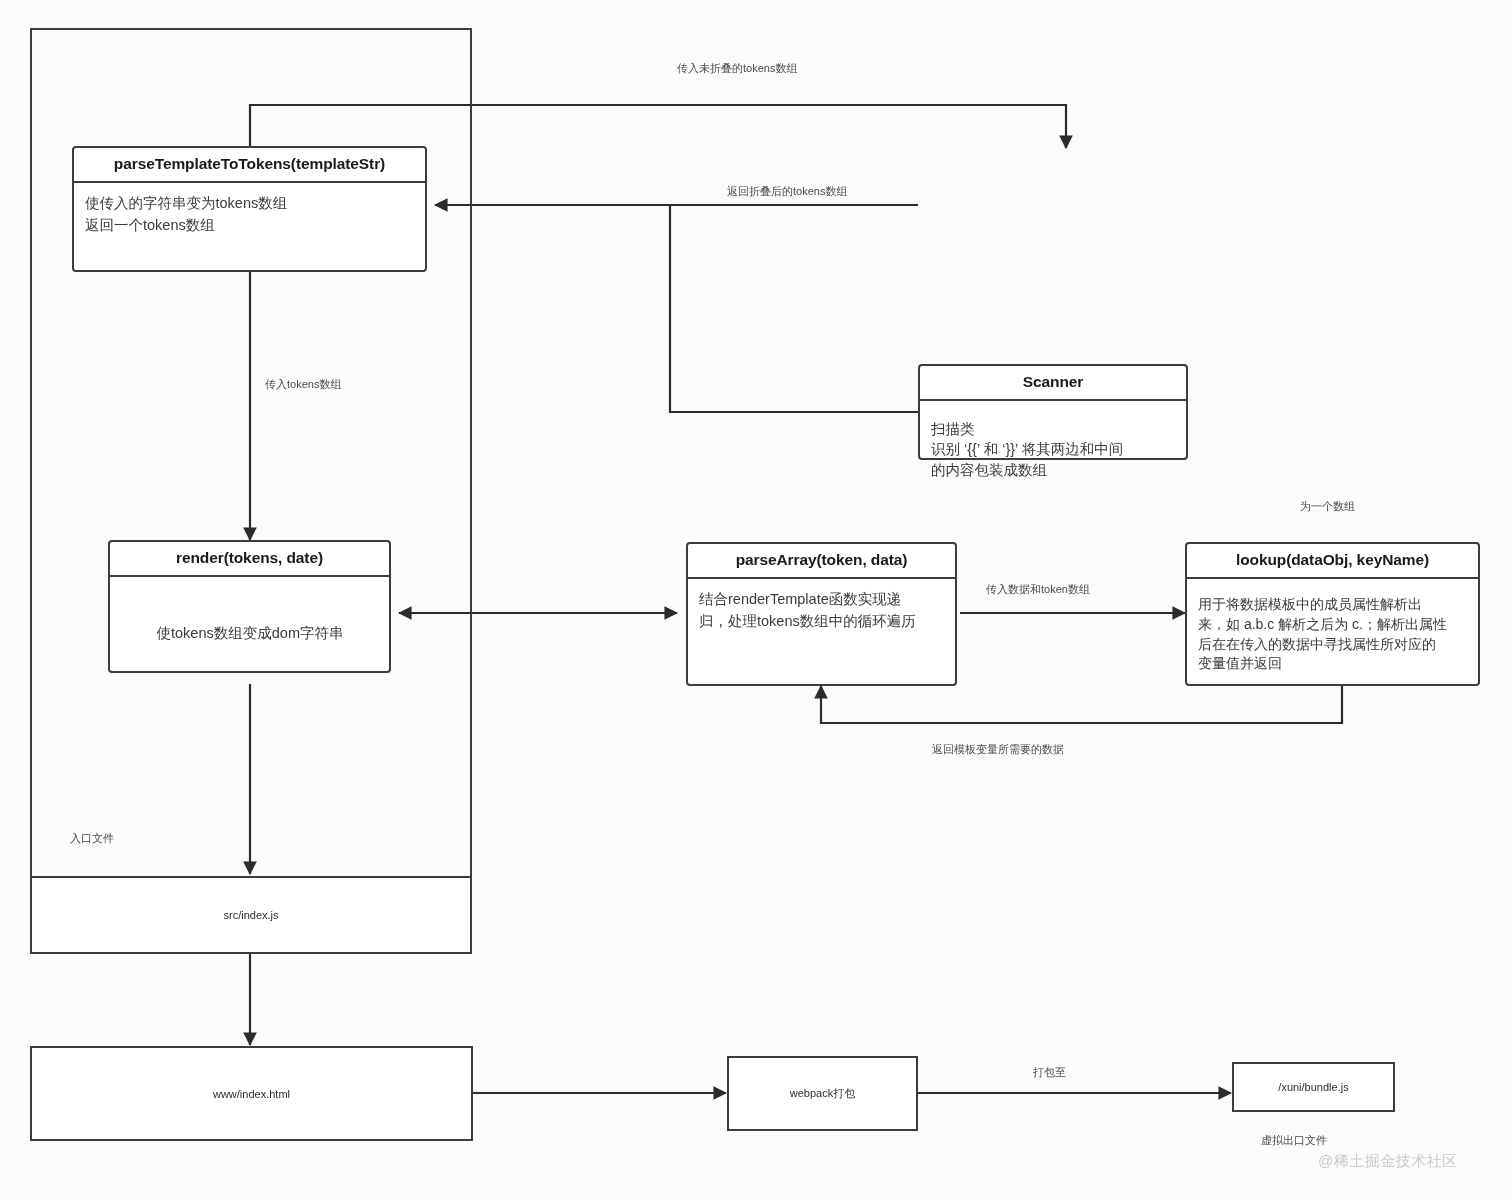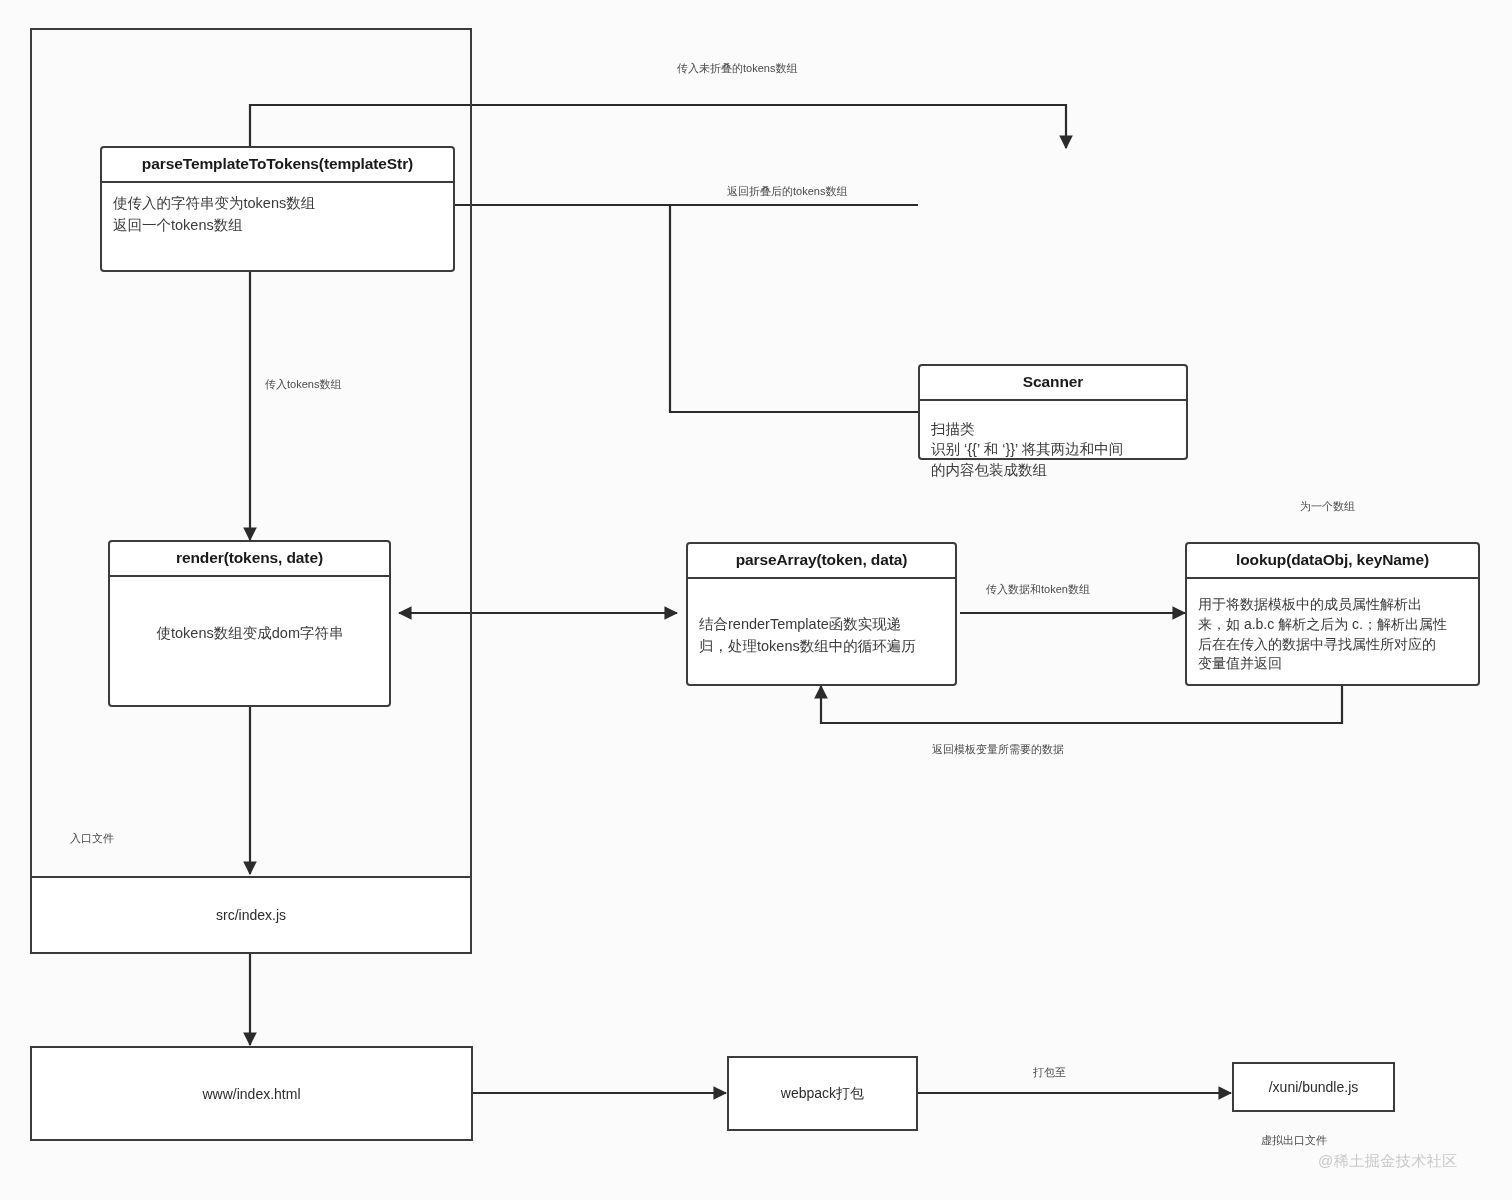--- a/index.html
+++ b/index.html
@@ -52,21 +52,21 @@
   }
   
   .plain {
     position: absolute;
     box-sizing: border-box;
     background: #ffffff;
     border: 2px solid #3c3c3c;
     display: flex;
     align-items: center;
     justify-content: center;
-    font-size: 14px;
+    font-size: 11px;
     color: #2c2c2c;
   }
   
   .group-box {
     position: absolute;
     box-sizing: border-box;
     background: transparent;
     border: 2px solid #3c3c3c;
   }
   
@@ -126,42 +126,42 @@
   </svg>
 
   <div class="group-box" style="left:30px; top:28px; width:442px; height:850px;"></div>
 
   <div class="plain sharp" style="left:30px; top:876px; width:442px; height:78px;">
     <span>src/index.js</span>
   </div>
 
   <div class="flabel" style="left:70px; top:831px;">入口文件</div>
 
-  <div class="node" style="left:72px; top:146px; width:355px; height:126px;margin-left:28px;">
+  <div class="node" style="left:72px; top:146px; width:355px; height:126px;">
     <div class="node-title">parseTemplateToTokens(templateStr)</div>
     <div class="node-body"> 使传入的字符串变为tokens数组
 返回一个tokens数组</div>
   </div>
 
 
   <div class="node" style="left:918px; top:364px; width:270px; height:96px;">
     <div class="node-title">Scanner</div>
     <div class="node-body" style="padding-top:18px; line-height:1.42;">扫描类
 识别 ‘{{’ 和 ‘}}’ 将其两边和中间
 的内容包装成数组</div>
   </div>
 
-  <div class="node" style="left:108px; top:540px; width:283px; height:167px;">
+  <div class="node" style="left:108px; top:540px; width:283px; height:133px;">
     <div class="node-title">render(tokens, date)</div>
     <div class="node-body center" style="padding-top:46px;">使tokens数组变成dom字符串</div>
   </div>
 
   <div class="node" style="left:686px; top:542px; width:271px; height:144px;">
     <div class="node-title">parseArray(token, data)</div>
-    <div class="node-body" style="padding-top:35px;">结合renderTemplate函数实现递
+    <div class="node-body" style="padding-top:10px;">结合renderTemplate函数实现递
 归，处理tokens数组中的循环遍历</div>
   </div>
 
   <div class="node" style="left:1185px; top:542px; width:295px; height:144px;">
     <div class="node-title">lookup(dataObj, keyName)</div>
     <div class="node-body" style="padding-top:16px; line-height:1.42; font-size:14px;">用于将数据模板中的成员属性解析出
 来，如 a.b.c 解析之后为 c.；解析出属性
 后在在传入的数据中寻找属性所对应的
 变量值并返回</div>
   </div>

